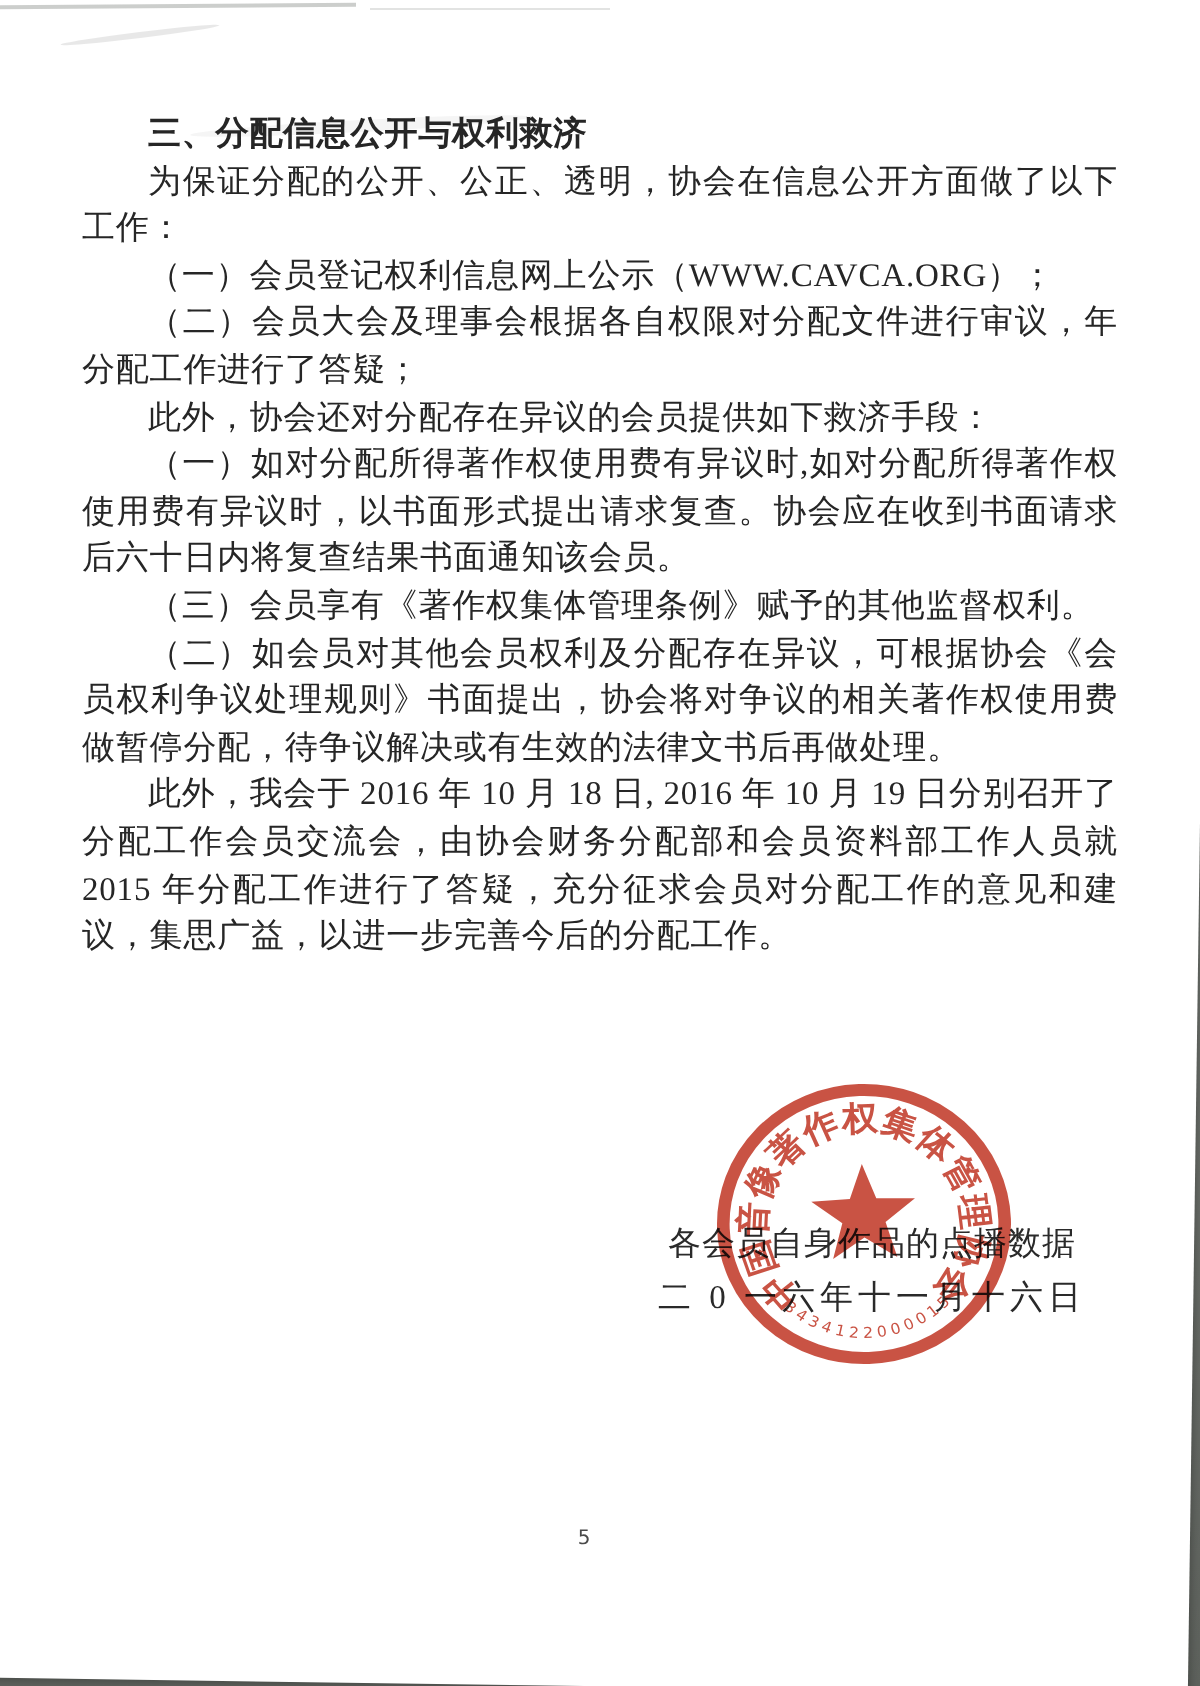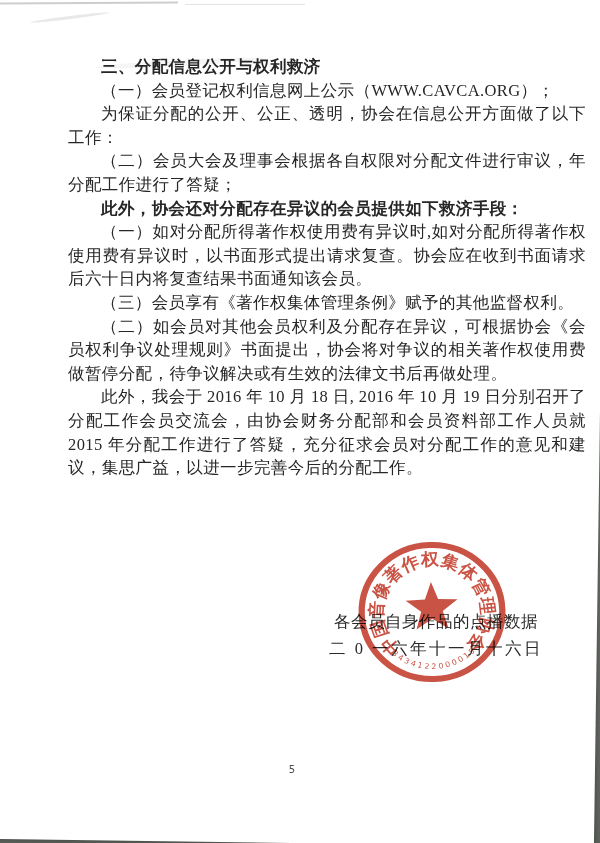--- a/index.html
+++ b/index.html
@@ -50,25 +50,24 @@
 
   .content {
     position: absolute;
     left: 41px; top: 55px;
     width: 518px;
     color: #262626;
     font-size: 16.5px;
     line-height: 23.6px;
     letter-spacing: 0.4px;
     text-align: justify;
-    margin-left: 27px;
   }
   .content p { margin: 0; text-indent: 2em; }
   .heading { font-weight: bold; }
-  .bold { font-weight: bold; }
+  .bold { font-weight: normal; }
 
   .signature {
     position: absolute;
     left: 316px; top: 608px;
     width: 240px;
     text-align: center;
     color: #2a2a2a;
     font-size: 16.5px;
     line-height: 27px;
   }
@@ -114,22 +113,22 @@
 
 <div class="sheet"></div>
 
 <div class="artifact-topline"></div>
 <div class="artifact-topline2"></div>
 <div class="artifact-smudge"></div>
 <div class="artifact-smudge2"></div>
 
 <div class="content">
   <p class="heading">三、分配信息公开与权利救济</p>
+  <p class="para">为保证分配的公开、公正、透明，协会在信息公开方面做了以下工作：</p>
   <p class="para">（一）会员登记权利信息网上公示（WWW.CAVCA.ORG）；</p>
-  <p class="para">为保证分配的公开、公正、透明，协会在信息公开方面做了以下工作：</p>
   <p class="para">（二）会员大会及理事会根据各自权限对分配文件进行审议，年分配工作进行了答疑；</p>
   <p class="para bold">此外，协会还对分配存在异议的会员提供如下救济手段：</p>
   <p class="para">（一）如对分配所得著作权使用费有异议时,如对分配所得著作权使用费有异议时，以书面形式提出请求复查。协会应在收到书面请求后六十日内将复查结果书面通知该会员。</p>
   <p class="para">（三）会员享有《著作权集体管理条例》赋予的其他监督权利。</p>
   <p class="para">（二）如会员对其他会员权利及分配存在异议，可根据协会《会员权利争议处理规则》书面提出，协会将对争议的相关著作权使用费做暂停分配，待争议解决或有生效的法律文书后再做处理。</p>
   <p class="para">此外，我会于 2016 年 10 月 18 日, 2016 年 10 月 19 日分别召开了分配工作会员交流会，由协会财务分配部和会员资料部工作人员就 2015 年分配工作进行了答疑，充分征求会员对分配工作的意见和建议，集思广益，以进一步完善今后的分配工作。</p>
 </div>
 
 <div class="signature">
   <div class="sig-org">各会员自身作品的点播数据</div>

